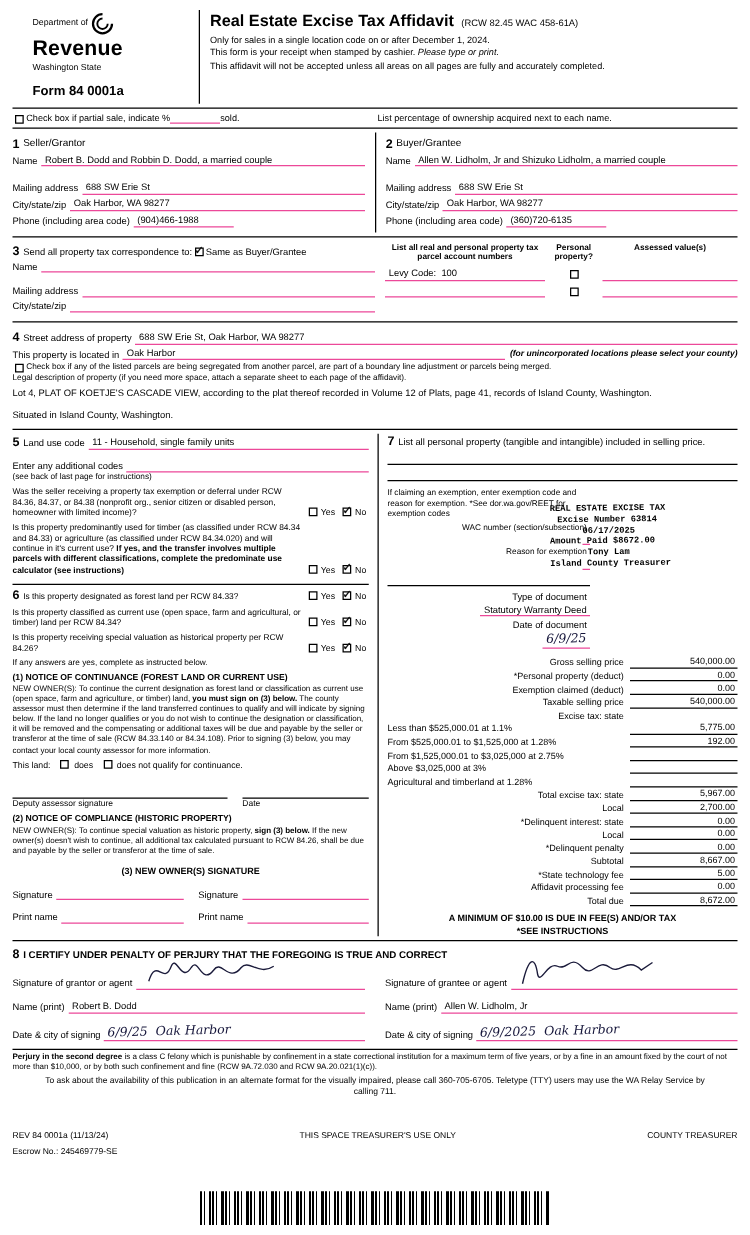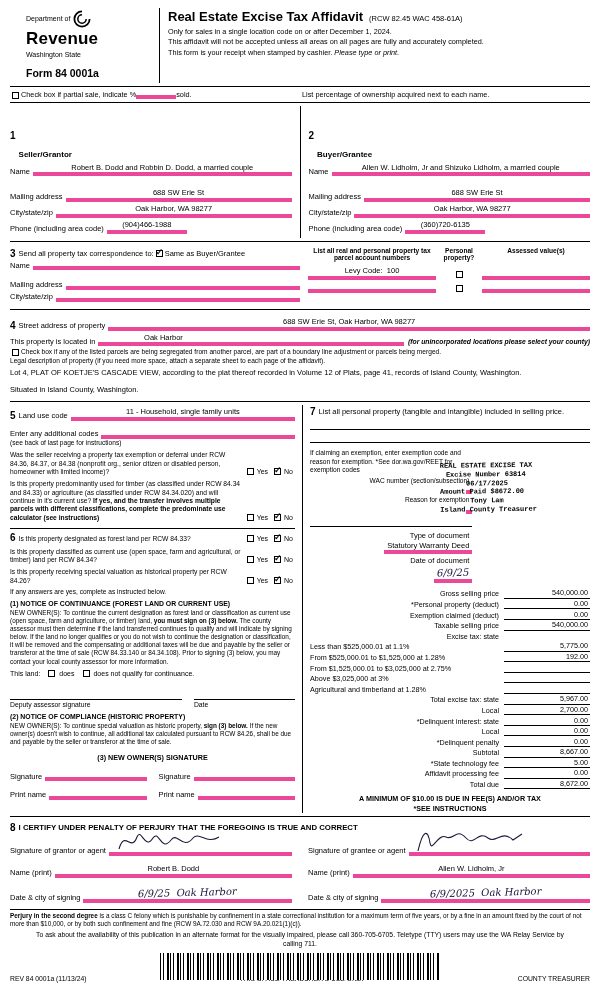--- a/index.html
+++ b/index.html
@@ -6,24 +6,24 @@
 body{background:#e8e8e8;font-family:"Liberation Sans",sans-serif;}
 .page{width:600px;height:988px;margin:0 auto;background:#fff;color:#000;padding:8px 10px 6px;position:relative;overflow:hidden;font-size:7.5px;line-height:1.3;}
 b{font-weight:bold;}
 .it{font-style:italic;}
 .small{font-size:6.6px;}
 .rule{border-top:1px solid #000;margin:3px 0;}
 .cb{display:inline-block;width:7px;height:7px;border:1px solid #000;vertical-align:-1px;position:relative;flex:none;margin:0 2px;background:#fff;}
 .cb.checked::after{content:"\2713";position:absolute;left:-1px;top:-4px;font-size:9px;font-weight:bold;color:#111;}
 .frow{display:flex;align-items:flex-end;margin-top:2px;}
 .lab{white-space:nowrap;padding-right:3px;}
-.fill{flex:1;border-bottom:4px solid #ec4899;min-height:9px;padding:0 3px;text-align:center;}
+.fill{flex:1;border-bottom:1px solid #ec4899;min-height:9px;padding:0 3px;}
 .val{white-space:pre;}
 .secnum{font-weight:bold;font-size:10px;padding-right:3px;line-height:1;}
-.sectitle{font-weight:bold;font-size:8px;margin-top:40px;}
+.sectitle{font-weight:normal;font-size:8px;}
 
 .hdr{display:flex;}
 .hdr-left{width:150px;border-right:1px solid #000;padding:2px 4px 2px 16px;}
 .dept-row{display:flex;align-items:center;gap:3px;}
 .dept{font-size:7px;}
 .swirl{width:18px;height:18px;}
 .agency{font-size:17px;font-weight:bold;letter-spacing:.2px;}
 .state{font-size:7px;}
 .form-no{font-weight:bold;font-size:10.5px;margin-top:8px;}
 .hdr-right{flex:1;padding:1px 0 0 8px;}
@@ -131,22 +131,22 @@
       <div class="agency">Revenue</div>
       <div class="state">Washington State</div>
       <div class="form-no">Form 84 0001a</div>
     </div>
     <div class="hdr-right">
       <div class="title-row">
         <span class="ftitle">Real Estate Excise Tax Affidavit</span>
         <span class="fref">(RCW 82.45 WAC 458-61A)</span>
       </div>
       <div class="note">Only for sales in a single location code on or after December 1, 2024.</div>
+      <div class="note"><span>This form is your receipt when stamped by cashier.</span> <span class="it">Please type or print.</span></div>
       <div class="note">This affidavit will not be accepted unless all areas on all pages are fully and accurately completed.</div>
-      <div class="note"><span>This form is your receipt when stamped by cashier.</span> <span class="it">Please type or print.</span></div>
     </div>
   </div>
 
   <div class="rule"></div>
 
   <div class="partial-row">
     <span class="cb"></span>
     <span>Check box if partial sale, indicate %</span>
     <span class="fill w40"></span>
     <span>sold.</span>

